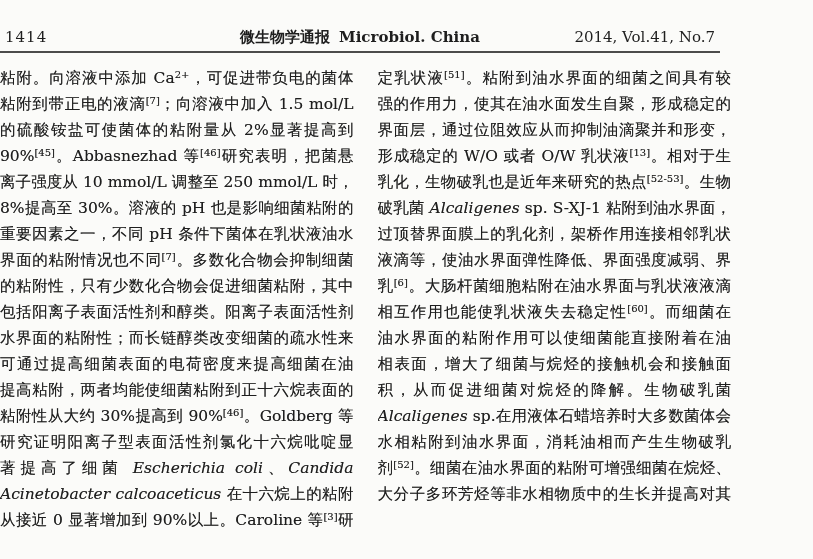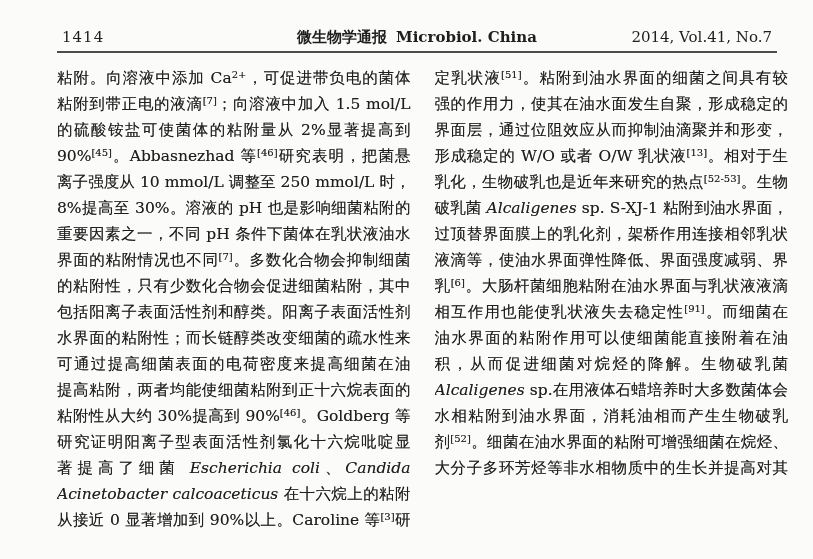--- a/index.html
+++ b/index.html
@@ -8,21 +8,20 @@
   }
   body {
     width: 813px;
     height: 559px;
     background: #fbfbf9;
     color: #1e1e1e;
     font-family: "DejaVu Serif", "Liberation Serif", serif;
     overflow: hidden;
   }
   .page-inner {
-    margin-left: 57px;
     width: 731px;
   }
   .page-header {
     display: flex;
     align-items: baseline;
     padding-top: 29px;
     font-size: 15px;
     line-height: 16px;
   }
   .page-header .h-left {
@@ -112,22 +111,23 @@
     <div class="col">
         <div class="text-line"><span>定乳状液</span><span class="sup">[51]</span><span>。粘附到油水界面的细菌之间具有较</span></div>
         <div class="text-line"><span>强的作用力，使其在油水面发生自聚，形成稳定的</span></div>
         <div class="text-line"><span>界面层，通过位阻效应从而抑制油滴聚并和形变，</span></div>
         <div class="text-line"><span>形成稳定的 W/O 或者 O/W 乳状液</span><span class="sup">[13]</span><span>。相对于生物</span></div>
         <div class="text-line"><span>乳化，生物破乳也是近年来研究的热点</span><span class="sup">[52-53]</span><span>。生物</span></div>
         <div class="text-line"><span>破乳菌 </span><span class="i">Alcaligenes</span><span> sp. S-XJ-1 粘附到油水界面，通</span></div>
         <div class="text-line"><span>过顶替界面膜上的乳化剂，架桥作用连接相邻乳状</span></div>
         <div class="text-line"><span>液滴等，使油水界面弹性降低、界面强度减弱、界</span></div>
         <div class="text-line"><span>乳</span><span class="sup">[6]</span><span>。大肠杆菌细胞粘附在油水界面与乳状液液滴</span></div>
-        <div class="text-line"><span>相互作用也能使乳状液失去稳定性</span><span class="sup">[91]</span><span>。而细菌在</span></div>
+        <div class="text-line"><span>相互作用也能使乳状液失去稳定性</span><span class="sup">[60]</span><span>。而细菌在</span></div>
         <div class="text-line"><span>油水界面的粘附作用可以使细菌能直接附着在油</span></div>
+        <div class="text-line"><span>相表面，增大了细菌与烷烃的接触机会和接触面</span></div>
         <div class="text-line"><span>积，从而促进细菌对烷烃的降解。生物破乳菌</span></div>
         <div class="text-line"><span class="i">Alcaligenes</span><span> sp.在用液体石蜡培养时大多数菌体会从</span></div>
         <div class="text-line"><span>水相粘附到油水界面，消耗油相而产生生物破乳</span></div>
         <div class="text-line"><span>剂</span><span class="sup">[52]</span><span>。细菌在油水界面的粘附可增强细菌在烷烃、</span></div>
         <div class="text-line"><span>大分子多环芳烃等非水相物质中的生长并提高对其</span></div>
       </div>
   </div>
 </div>
 
 </body></html>

